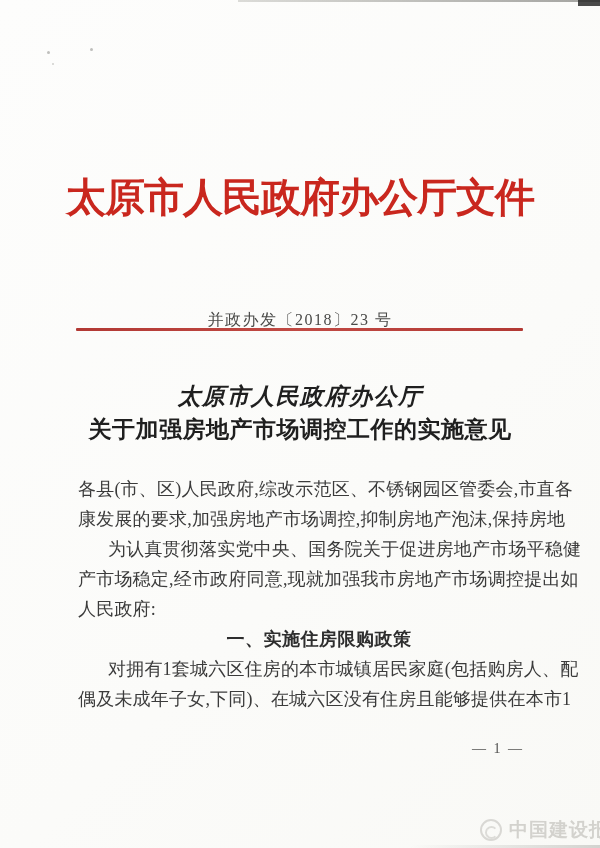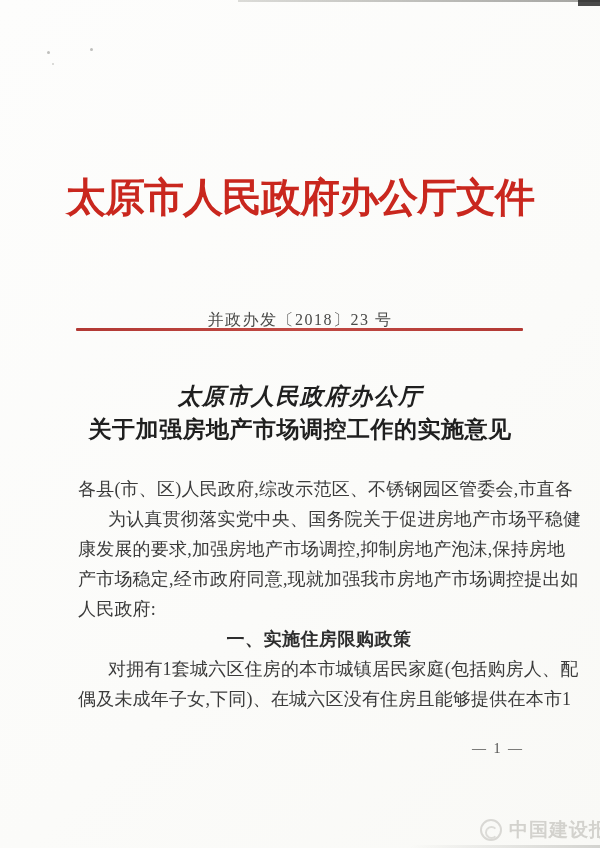--- a/index.html
+++ b/index.html
@@ -122,22 +122,22 @@
 
   <div class="doc-number">并政办发〔2018〕23 号</div>
 
   <div class="red-rule" style="background: linear-gradient(90deg, rgb(178, 57, 52) 0%, rgb(193, 74, 68) 50%, rgb(178, 57, 52) 100%);"></div>
 
   <div class="doc-title-1">太原市人民政府办公厅</div>
   <div class="doc-title-2">关于加强房地产市场调控工作的实施意见</div>
 
   <div class="body-text">
     <div class="body-line">各县(市、区)人民政府,综改示范区、不锈钢园区管委会,市直各</div>
+    <div class="body-line">康发展的要求,加强房地产市场调控,抑制房地产泡沫,保持房地</div>
     <div class="body-line indent">为认真贯彻落实党中央、国务院关于促进房地产市场平稳健</div>
-    <div class="body-line">康发展的要求,加强房地产市场调控,抑制房地产泡沫,保持房地</div>
     <div class="body-line">产市场稳定,经市政府同意,现就加强我市房地产市场调控提出如</div>
     <div class="body-line">人民政府:</div>
     <div class="body-line indent heading">一、实施住房限购政策</div>
     <div class="body-line indent">对拥有1套城六区住房的本市城镇居民家庭(包括购房人、配</div>
     <div class="body-line">偶及未成年子女,下同)、在城六区没有住房且能够提供在本市1</div>
   </div>
 
   <div class="page-number">— 1 —</div>
 
   <div class="watermark">

